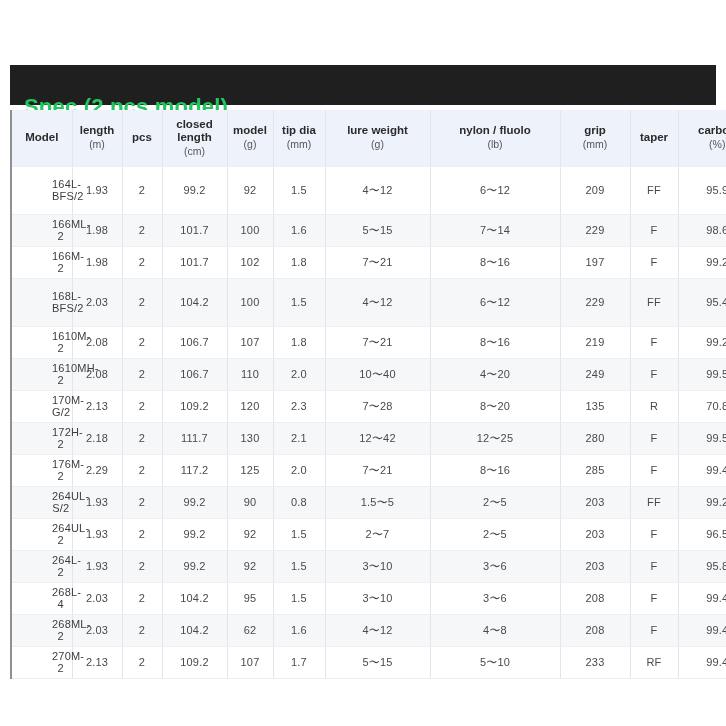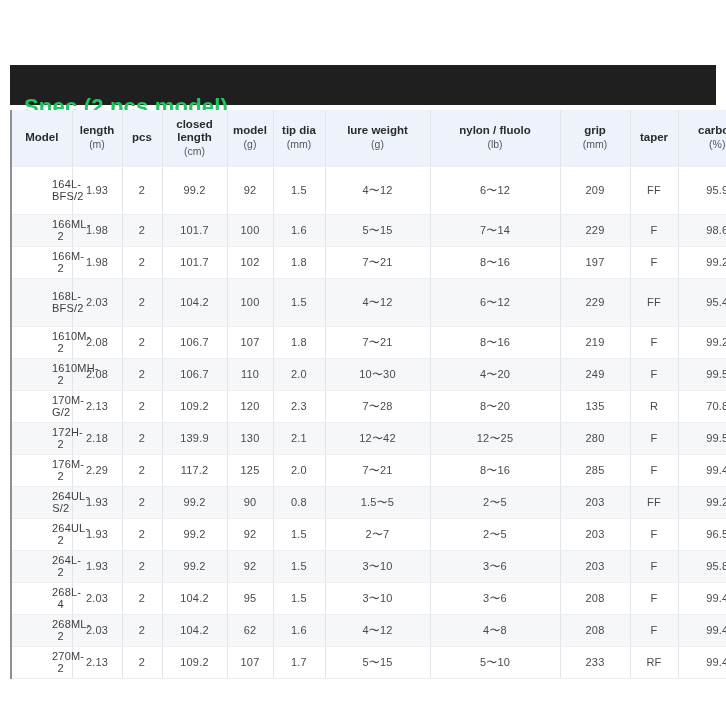--- a/index.html
+++ b/index.html
@@ -266,21 +266,21 @@
             <td>F</td>
             <td>99.2</td>
           </tr>
           <tr class="alt">
             <td class="model">1610MH-2</td>
             <td>2.08</td>
             <td>2</td>
             <td>106.7</td>
             <td>110</td>
             <td>2.0</td>
-            <td>10〜30</td>
+            <td>10〜40</td>
             <td>4〜20</td>
             <td>249</td>
             <td>F</td>
             <td>99.5</td>
           </tr>
           <tr class="plain">
             <td class="model">170M-G/2</td>
             <td>2.13</td>
             <td>2</td>
             <td>109.2</td>
@@ -289,21 +289,21 @@
             <td>7〜28</td>
             <td>8〜20</td>
             <td>135</td>
             <td>R</td>
             <td>70.8</td>
           </tr>
           <tr class="alt">
             <td class="model">172H-2</td>
             <td>2.18</td>
             <td>2</td>
-            <td>139.9</td>
+            <td>111.7</td>
             <td>130</td>
             <td>2.1</td>
             <td>12〜42</td>
             <td>12〜25</td>
             <td>280</td>
             <td>F</td>
             <td>99.5</td>
           </tr>
           <tr class="plain">
             <td class="model">176M-2</td>

